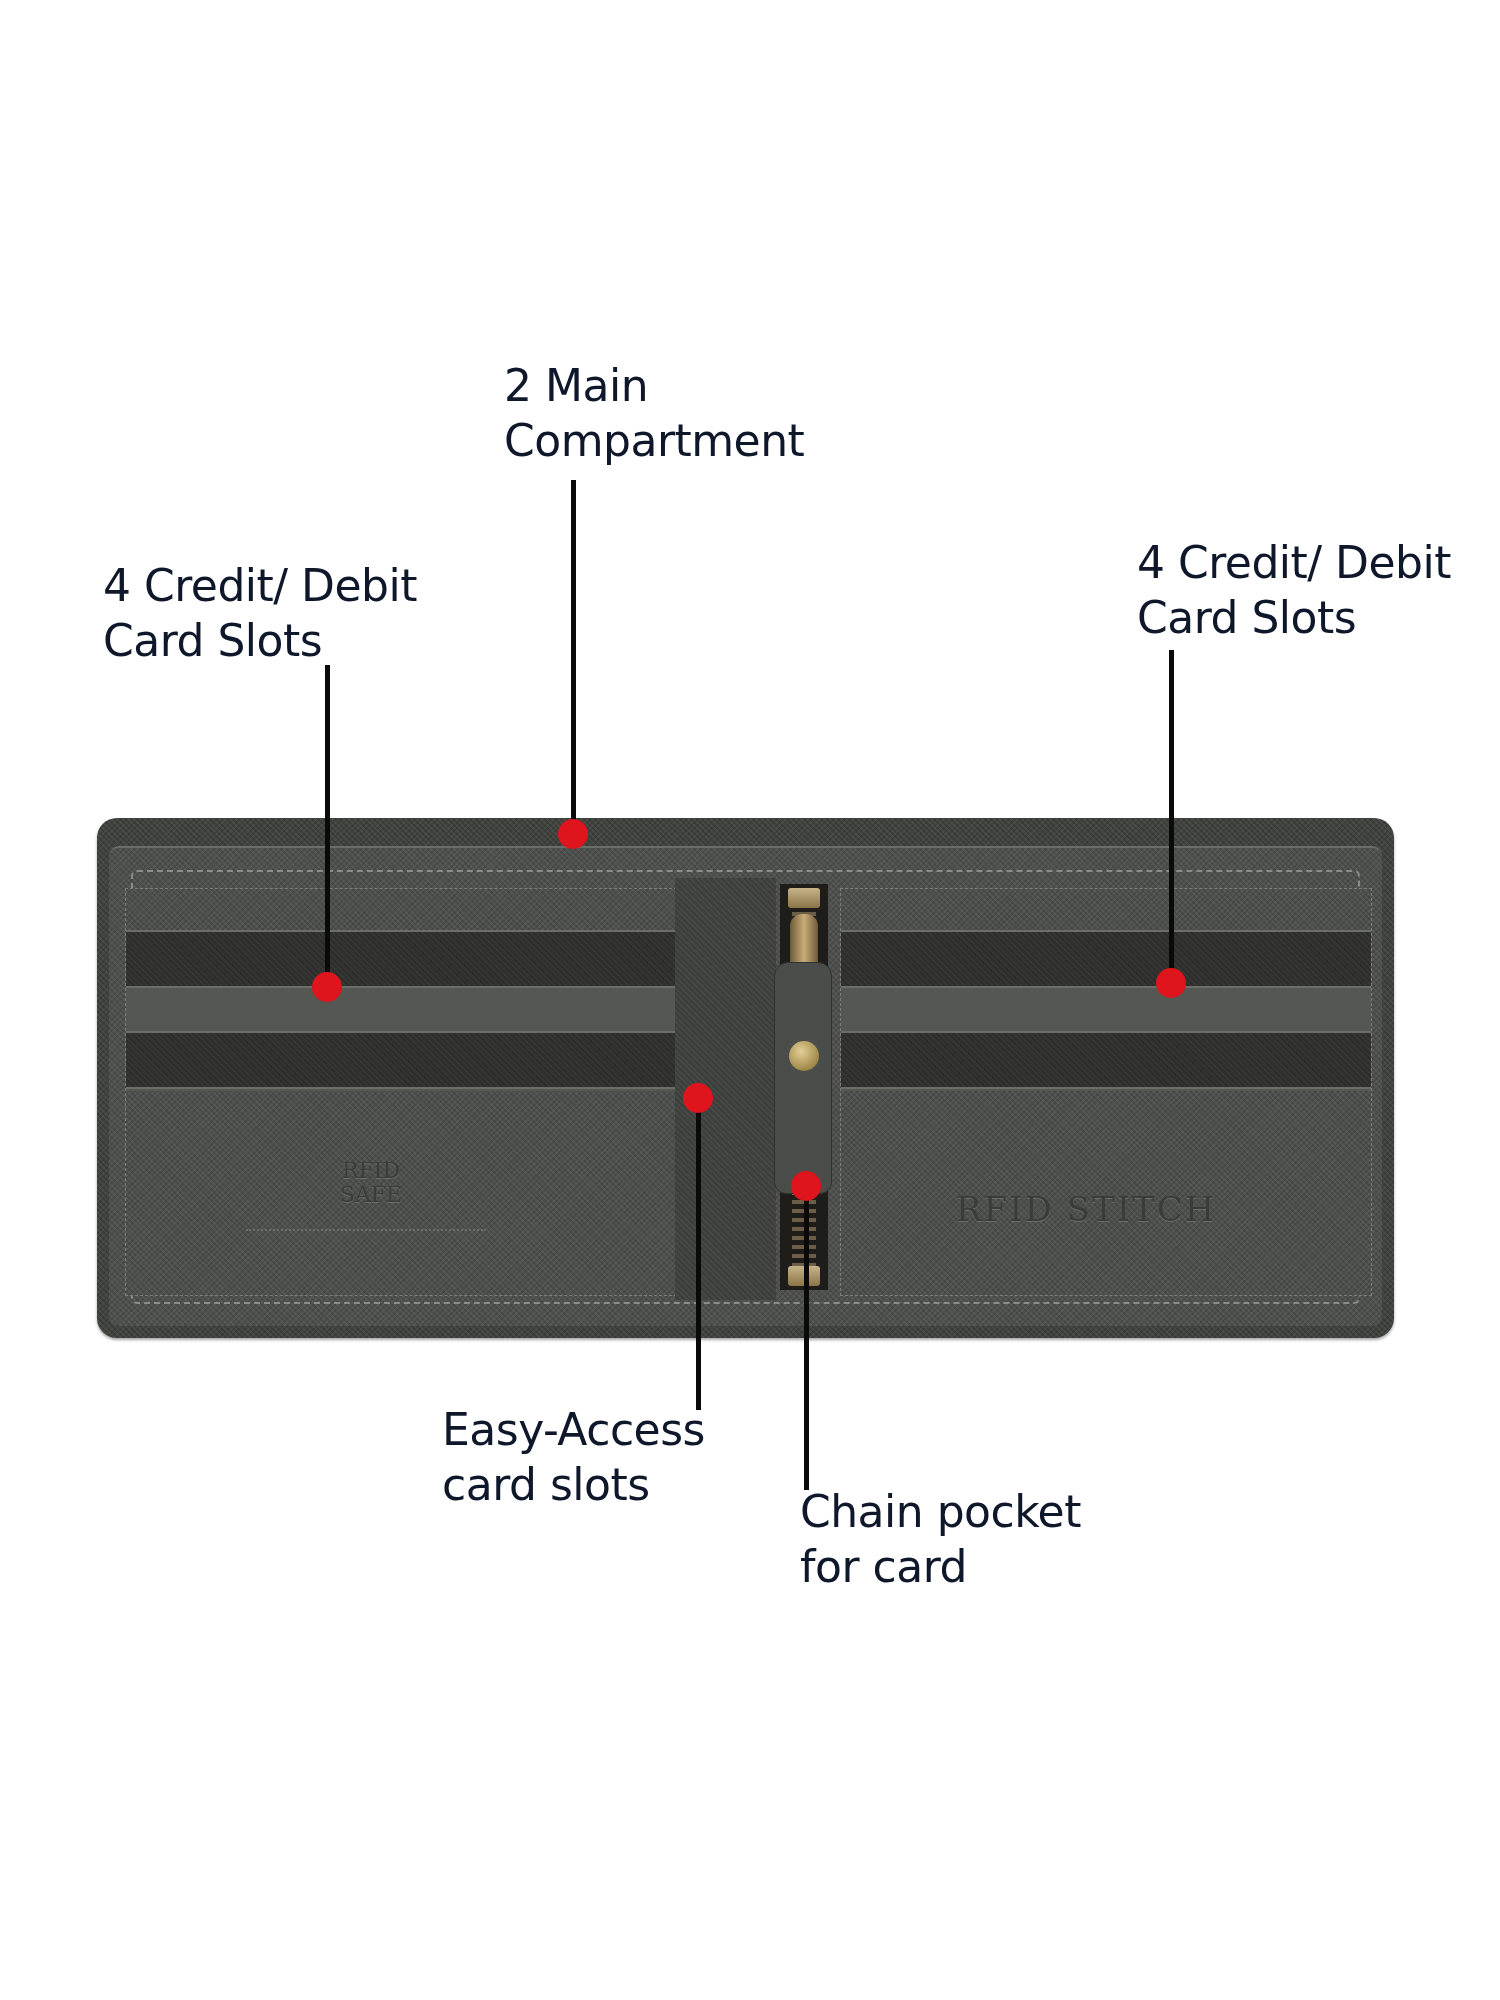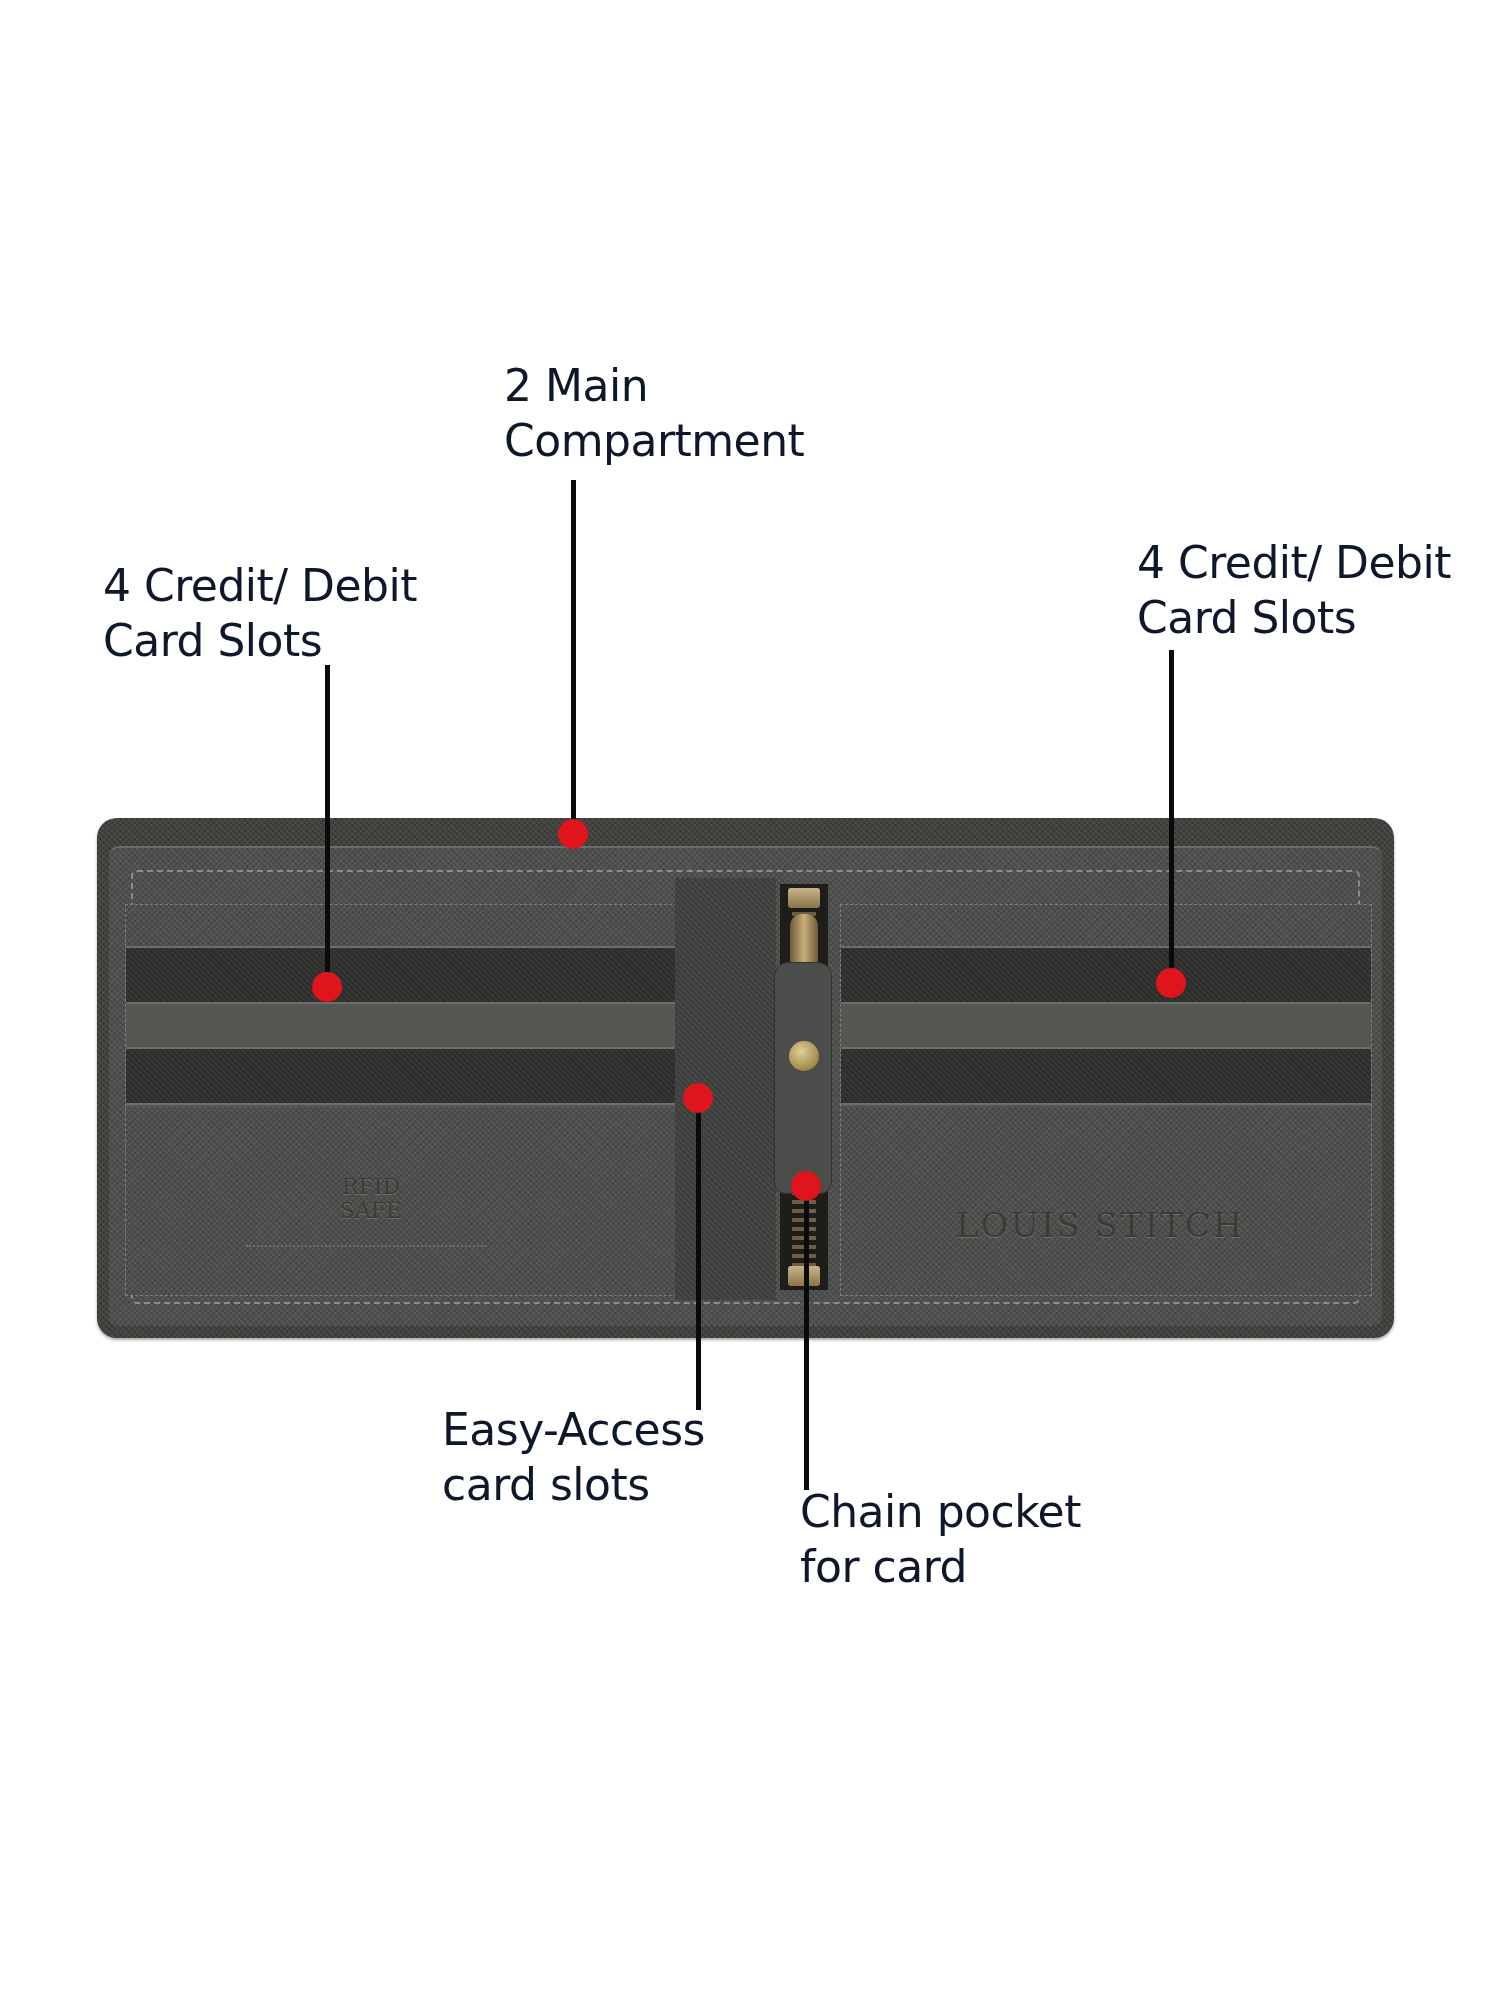--- a/index.html
+++ b/index.html
@@ -14,21 +14,21 @@
            background:
              repeating-linear-gradient(45deg, rgba(255,255,255,0.04) 0 2px, rgba(0,0,0,0.05) 2px 4px),
              repeating-linear-gradient(-45deg, rgba(255,255,255,0.03) 0 2px, rgba(0,0,0,0.04) 2px 4px),
              #3d3f3b; box-shadow: 0 2px 3px rgba(0,0,0,0.35); }
   .inner { position:absolute; left:12px; top:28px; right:12px; bottom:12px; border-radius:10px;
            background:
              repeating-linear-gradient(45deg, rgba(255,255,255,0.035) 0 2px, rgba(0,0,0,0.045) 2px 4px),
              repeating-linear-gradient(-45deg, rgba(255,255,255,0.03) 0 2px, rgba(0,0,0,0.04) 2px 4px),
              #4b4e4a; border-top:2px solid #6a6d68; }
   .stitch-frame { position:absolute; left:22px; top:22px; right:22px; bottom:22px; border:2px dashed #8b8e88; border-radius:6px; }
-  .panel { position:absolute; top:56px; bottom:30px;
+  .panel { position:absolute; top:40px; bottom:30px;
            background:
              repeating-linear-gradient(45deg, rgba(255,255,255,0.035) 0 2px, rgba(0,0,0,0.045) 2px 4px),
              repeating-linear-gradient(-45deg, rgba(255,255,255,0.03) 0 2px, rgba(0,0,0,0.04) 2px 4px),
              #4a4d49; border:1.5px dashed #7d807a; }
   .slot { position:absolute; left:0; right:0; height:56px; border-top:2px solid #6c6e69;
           background:
             repeating-linear-gradient(45deg, rgba(255,255,255,0.03) 0 2px, rgba(0,0,0,0.05) 2px 4px),
             #2f302d; box-shadow: inset 0 -2px 0 #1e1f1c; }
   .slot-light { position:absolute; left:0; right:0; height:45px; border-top:2px solid #6c6e69; background:#545752; }
   .center-strip { position:absolute; top:30px; bottom:26px;
@@ -73,21 +73,21 @@
       <div class="tab" style="top:78px;">
         <div class="rivet"></div>
       </div>
     </div>
 
     <div class="panel" style="left:731px; width:530px;">
       <div class="slot" style="top:41px;"></div>
       <div class="slot-light" style="top:97px;"></div>
       <div class="slot" style="top:142px;"></div>
       <div class="slot-light" style="top:198px; height:2px;"></div>
-      <div class="emboss" style="left:115px; top:300px; font-size:34px; letter-spacing:2px;">LOUIS STITCH</div>
+      <div class="emboss" style="left:115px; top:300px; font-size:34px; letter-spacing:2px;">RFID STITCH</div>
     </div>
   </div>
 </div>
 
 <div class="line" style="left:571px; top:480px; height:354px;"></div>
 <div class="line" style="left:325px; top:665px; height:322px;"></div>
 <div class="line" style="left:1169px; top:650px; height:333px;"></div>
 <div class="line" style="left:696px; top:1098px; height:312px;"></div>
 <div class="line" style="left:804px; top:1186px; height:304px;"></div>
 

